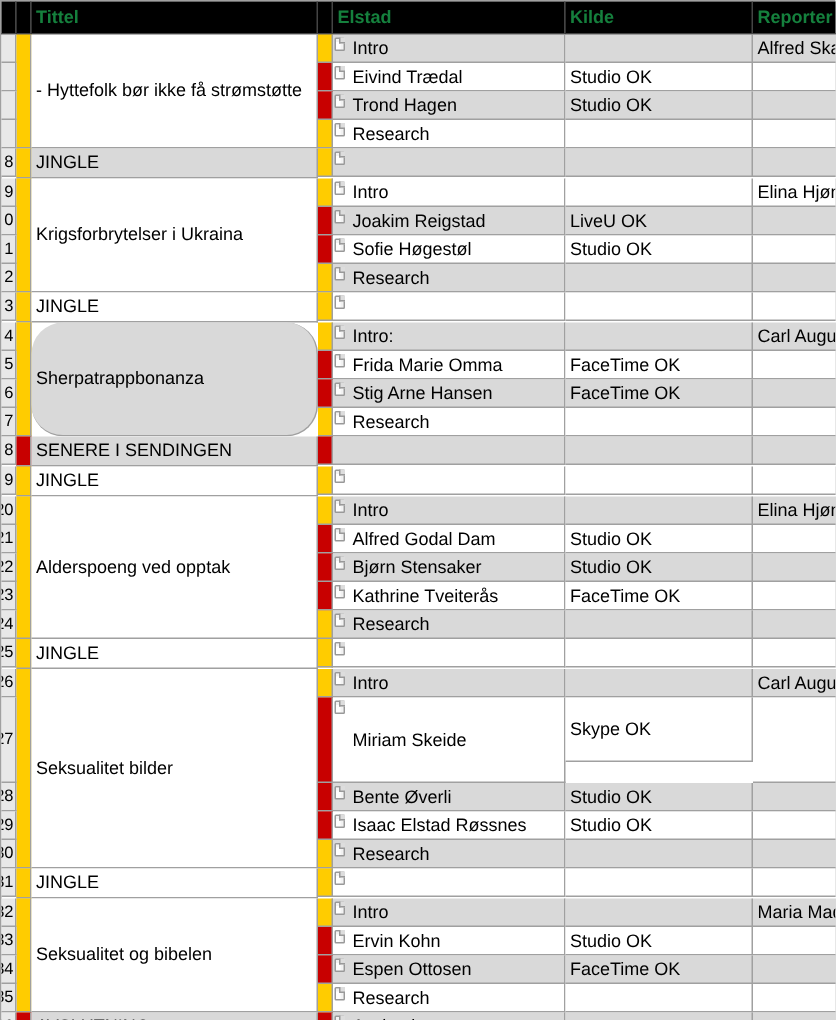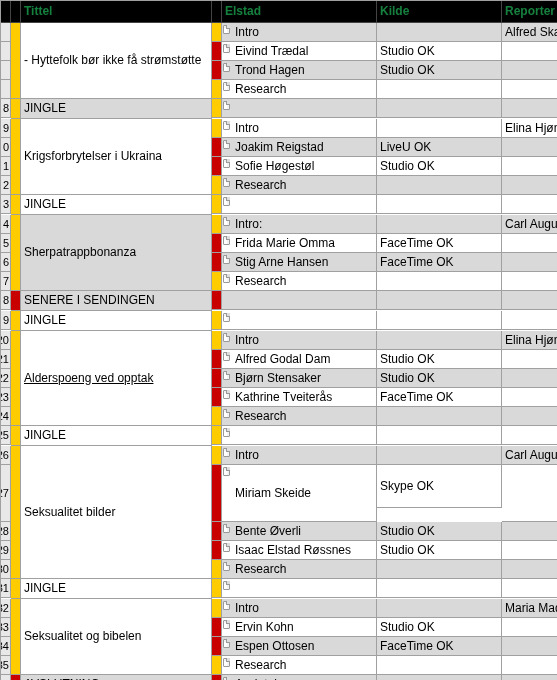--- a/index.html
+++ b/index.html
@@ -178,21 +178,21 @@
     </div>
     <div class="cell yellow"></div>
     <div class="cell white">
       <div class="note"></div>
       <span class="txt"></span>
     </div>
     <div class="cell white"></div>
     <div class="cell white"></div>
     <div class="cell rownum">4</div>
     <div class="cell yellow" style="grid-row: span 4; height:auto;"></div>
-    <div class="cell grey" style="grid-row: span 4; height:auto;">
+    <div class="cell grey" style="grid-row: span 4; height:auto;border-radius:21px;">
       <span>Sherpatrappbonanza</span>
     </div>
     <div class="cell yellow"></div>
     <div class="cell grey">
       <div class="note"></div>
       <span class="txt">Intro:</span>
     </div>
     <div class="cell grey"></div>
     <div class="cell grey">Carl Augus</div>
     <div class="cell rownum">5</div>
@@ -237,21 +237,21 @@
     </div>
     <div class="cell yellow"></div>
     <div class="cell white">
       <div class="note"></div>
       <span class="txt"></span>
     </div>
     <div class="cell white"></div>
     <div class="cell white"></div>
     <div class="cell rownum">20</div>
     <div class="cell yellow" style="grid-row: span 5; height:auto;"></div>
-    <div class="cell white" style="grid-row: span 5; height:auto;text-decoration:underline;">
+    <div class="cell white" style="grid-row: span 5; height:auto;">
       <span>Alderspoeng ved opptak</span>
     </div>
     <div class="cell yellow"></div>
     <div class="cell grey">
       <div class="note"></div>
       <span class="txt">Intro</span>
     </div>
     <div class="cell grey"></div>
     <div class="cell grey">Elina Hjøn</div>
     <div class="cell rownum">21</div>

